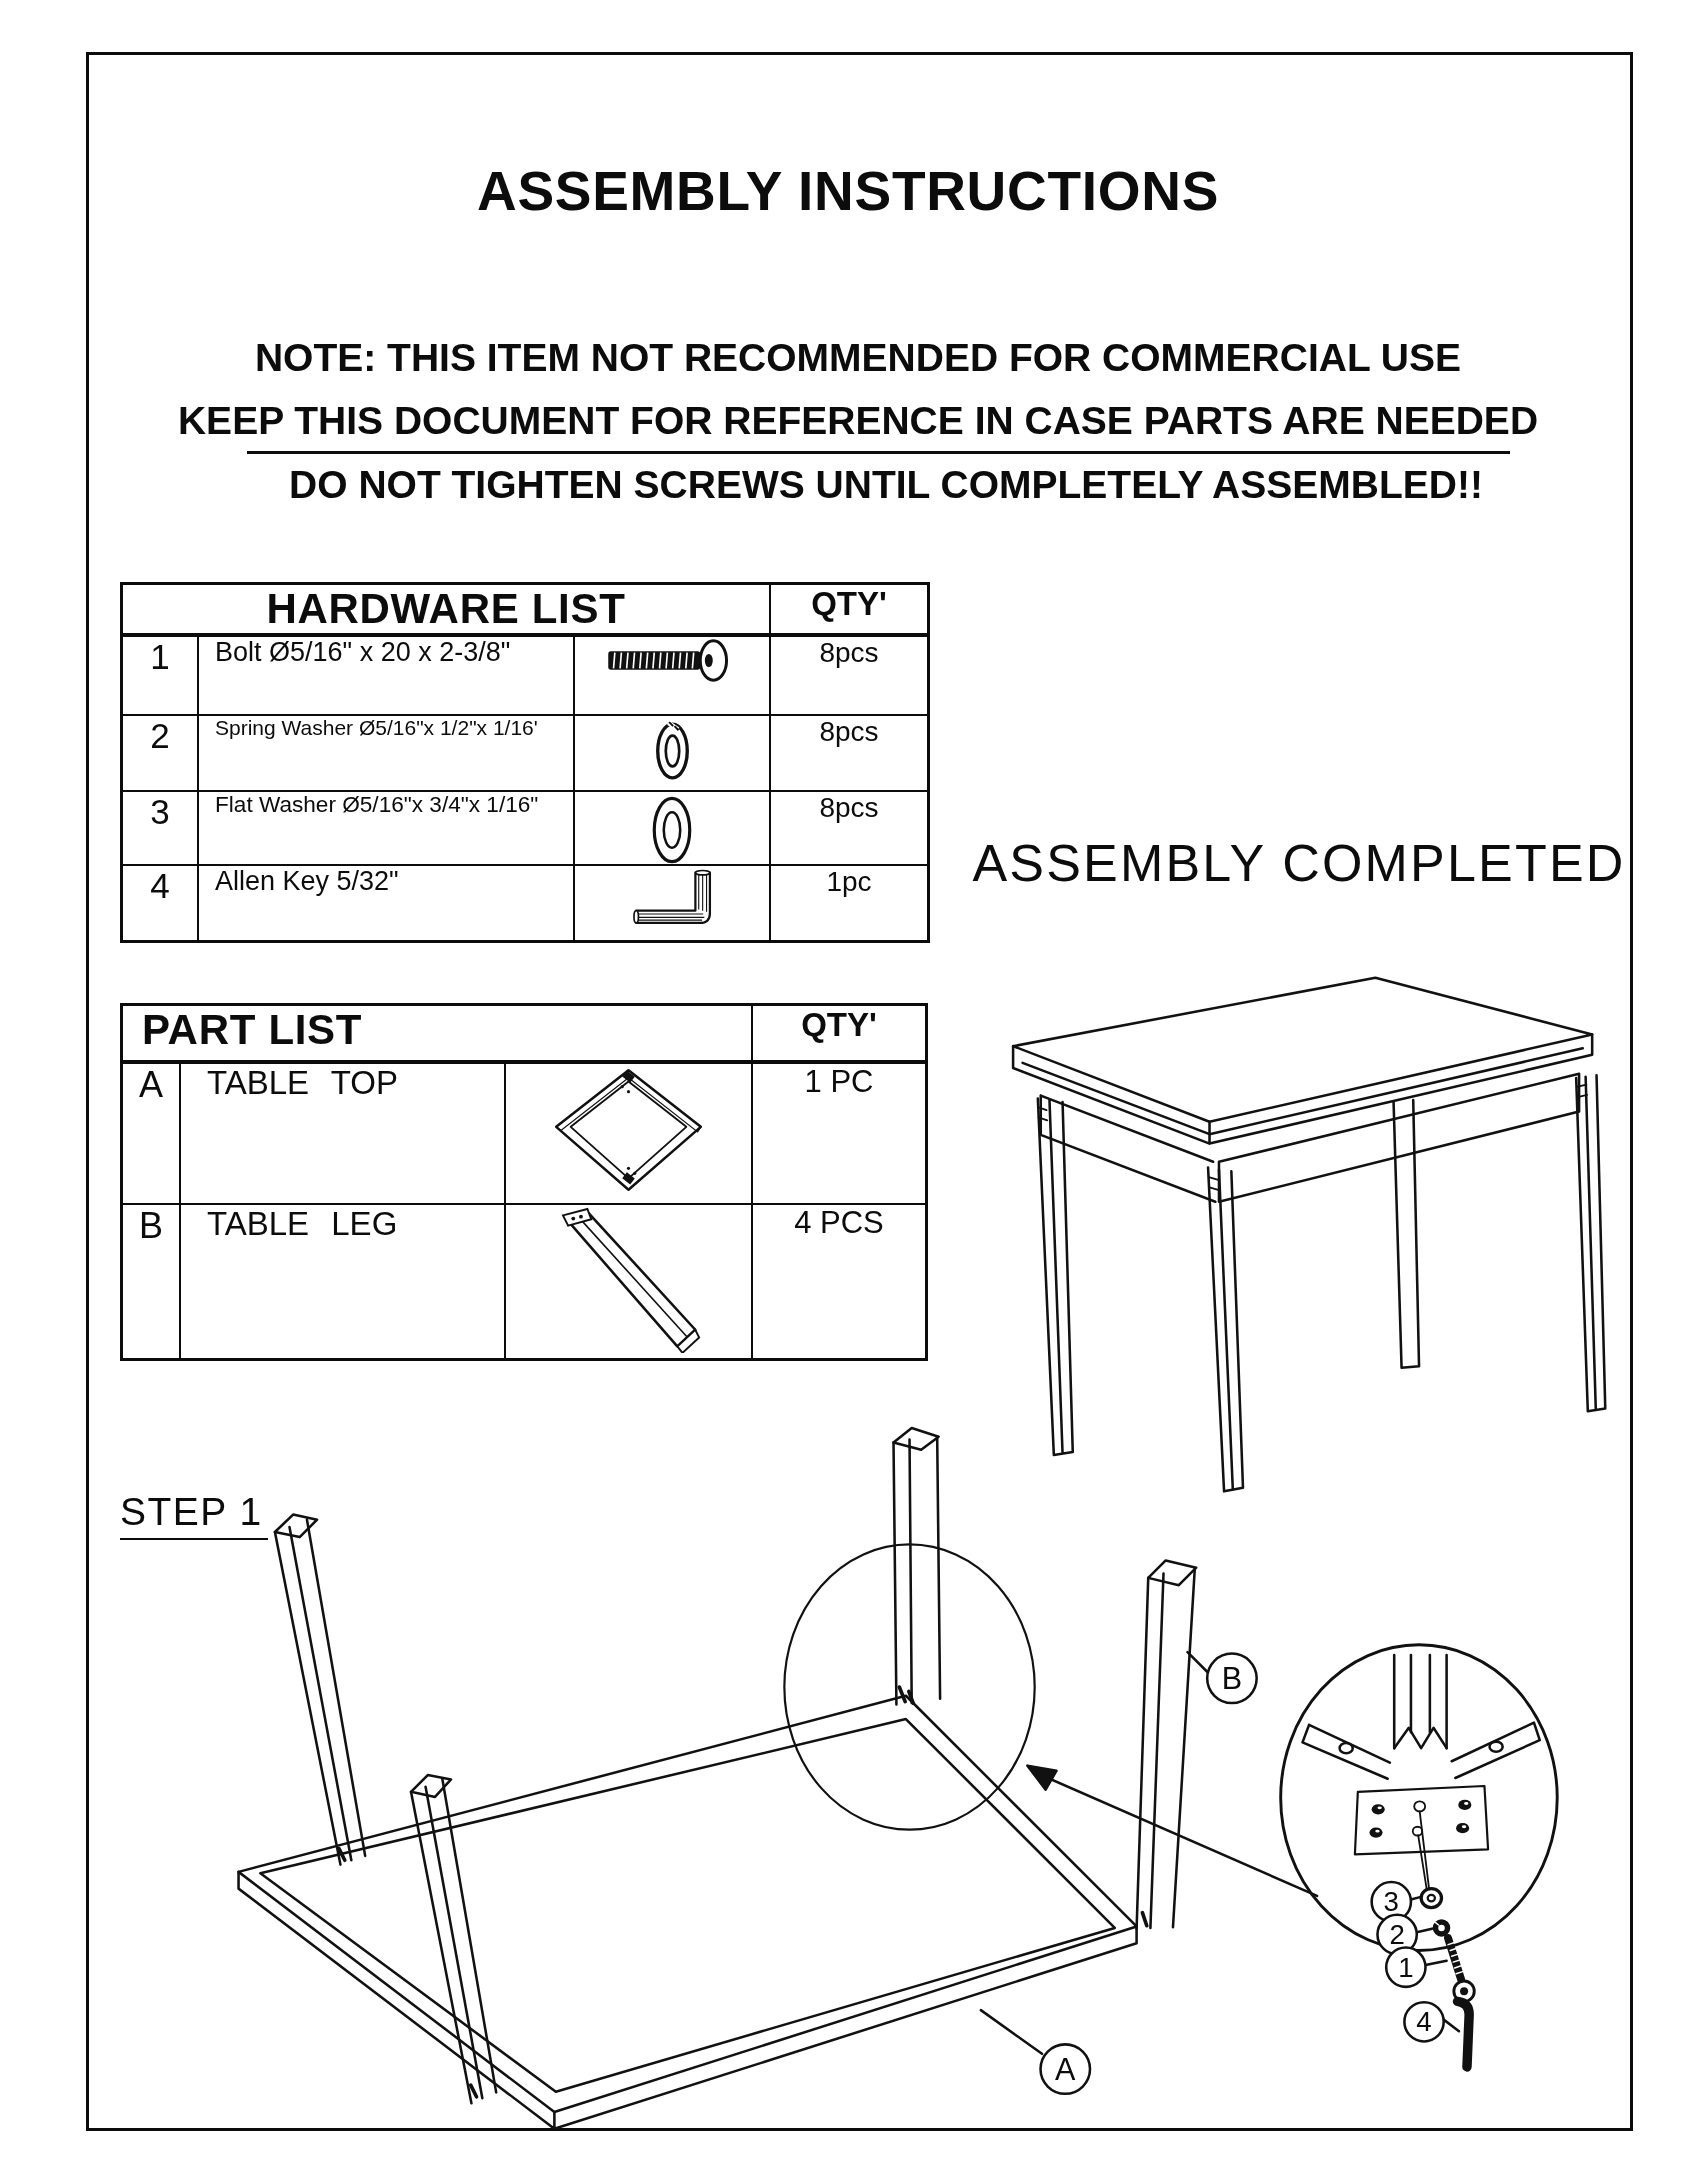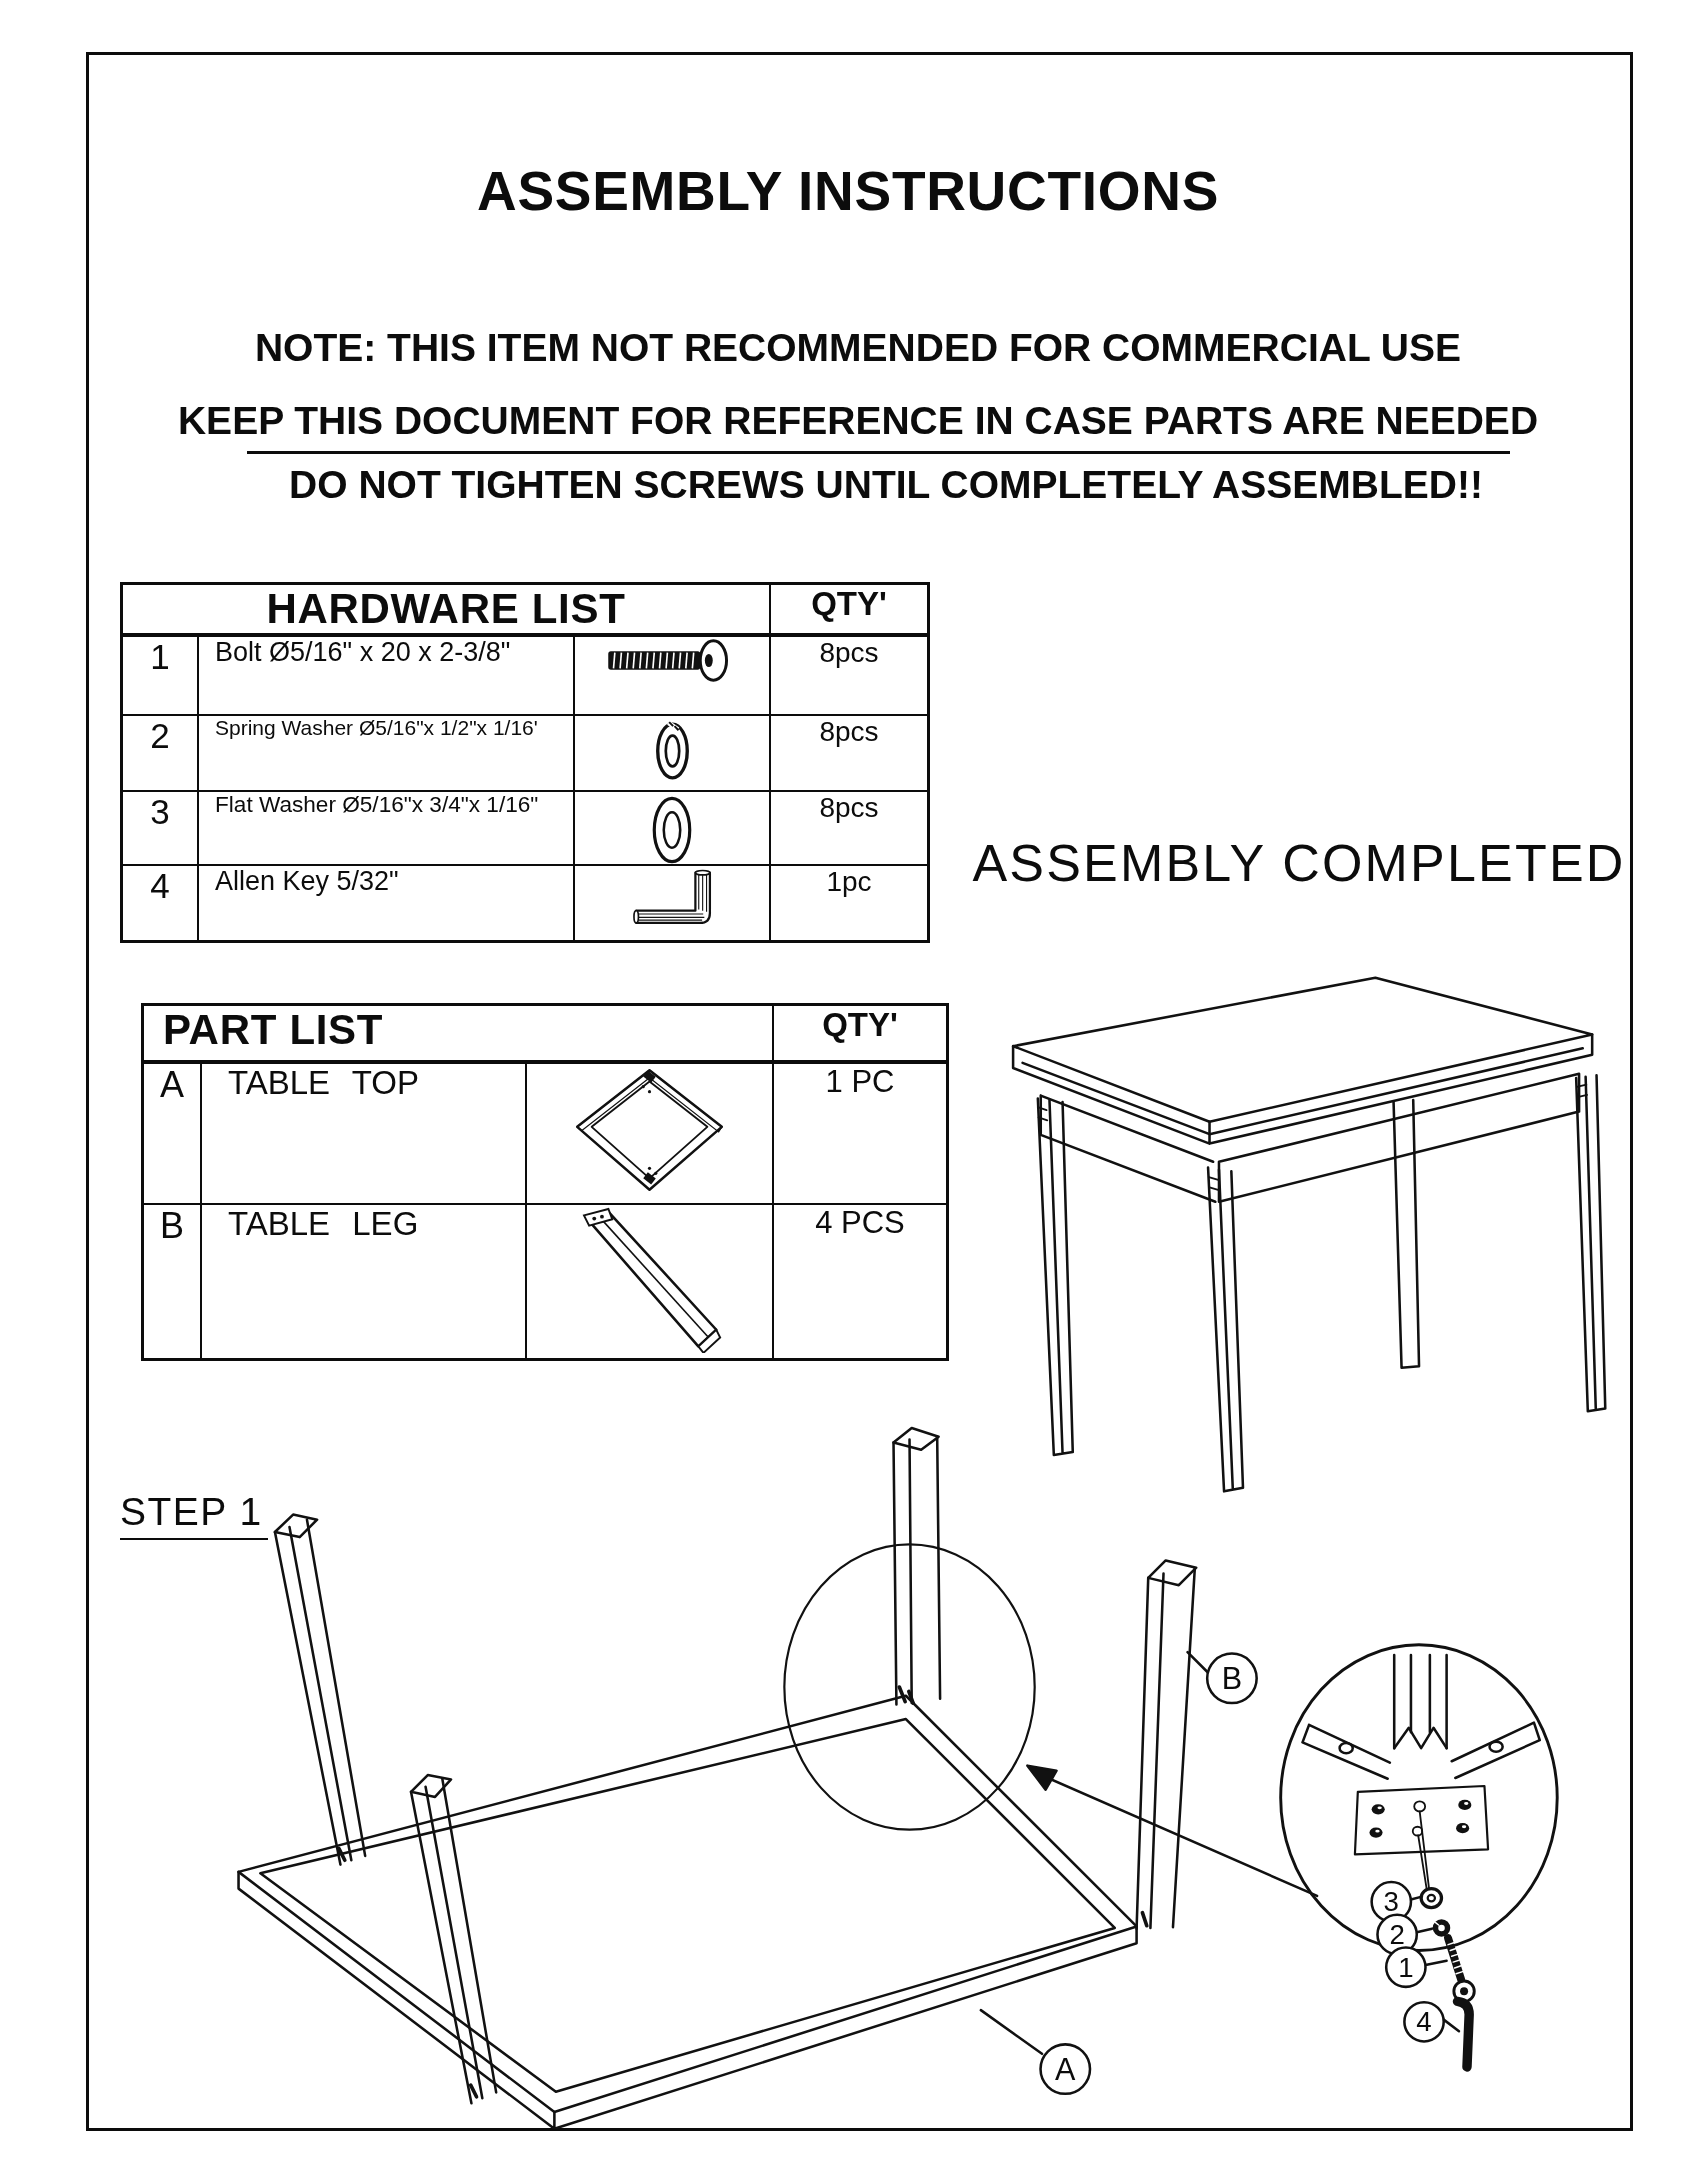--- a/index.html
+++ b/index.html
@@ -13,33 +13,33 @@
     border:3.6px solid #0c0c0c;
   }
   .doc-title {
     left:76px; top:159px; width:1544px; text-align:center;
     font-size:55px; font-weight:700; letter-spacing:0.7px;
   }
   .note {
     left:86px; width:1544px; text-align:center;
     font-size:39px; font-weight:700; letter-spacing:0px; white-space:nowrap;
   }
-  .note1 { top:326px; }
+  .note1 { top:336px; }
   .note2 { top:399px; }
   .note3 { top:463px;padding-left:28px; }
   .note-underline { left:247px; top:451px; width:1263px; height:2.9px; background:#0c0c0c; }
 
   
   .tbl { border:3.6px solid #0c0c0c; display:grid; background:#fff; }
   .hw  { left:120px; top:582px;  width:804px; height:355px;
          grid-template-columns:76px 376px 196px 1fr;
          grid-template-rows:52px 79px 76px 74px 1fr; }
   .pl  { left:120px; top:1003px; width:802px; height:352px;
          grid-template-columns:58px 325px 247px 1fr;
-         grid-template-rows:58px 141px 1fr;margin-left:21px; }
+         grid-template-rows:58px 141px 1fr; }
   .cell { border-right:2.2px solid #0c0c0c; border-bottom:2.2px solid #0c0c0c;
           display:flex; align-items:flex-start; justify-content:center; overflow:hidden; }
   .cell.lc { border-right:none; }
   .cell.lr { border-bottom:none; }
   .cell.hdr { border-bottom-width:4.4px; }
   .span3 { grid-column:1 / 4; }
   .hw-title { font-size:42px; font-weight:700; letter-spacing:0.7px; }
   .qty-h   { font-size:33px; font-weight:700; }
   .hw-num  { font-size:35px; }
   .hw-desc { justify-content:flex-start; padding-left:16px; font-size:27px; }

